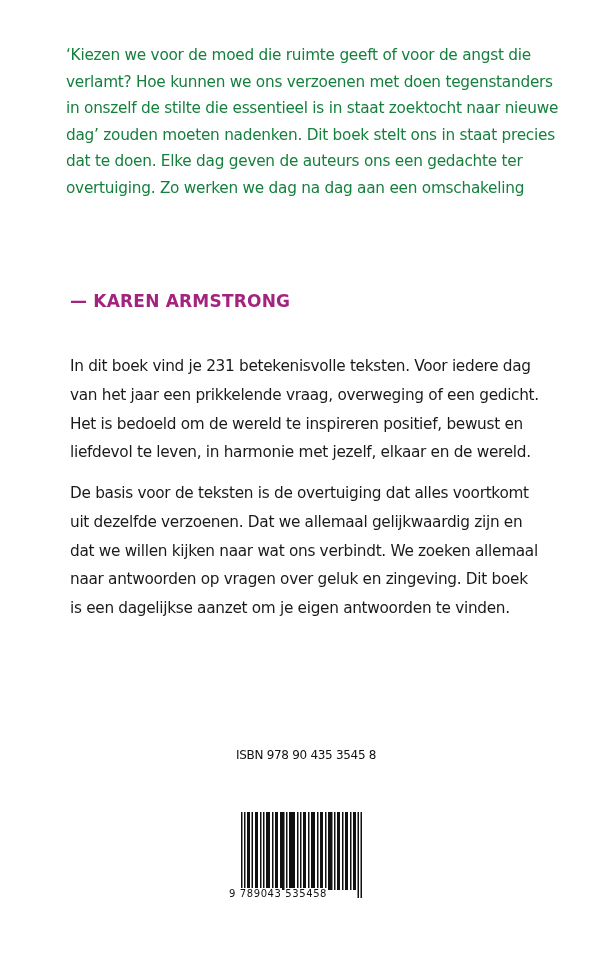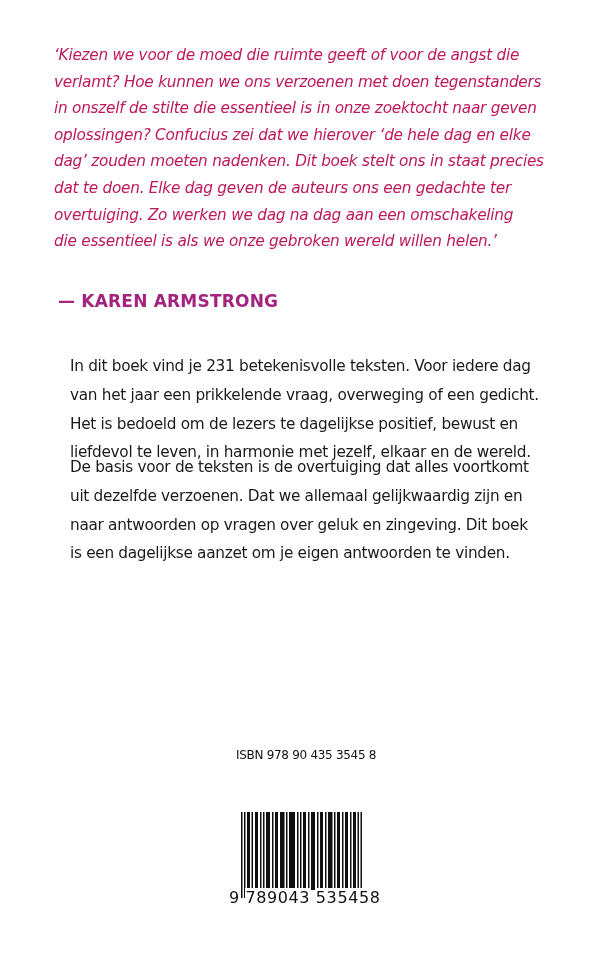--- a/index.html
+++ b/index.html
@@ -1,74 +1,73 @@
 <!DOCTYPE html>
 <html><head>
 <meta charset="utf-8">
 <style>
   html, body { margin: 0; padding: 0; }
   body {
     width: 602px; height: 960px; background: #ffffff; position: relative; overflow: hidden;
     font-family: "DejaVu Sans", "Liberation Sans", sans-serif;
   }
   .quote {
-    position: absolute; left: 54px; top: 42px; width: 480px;
-    color: #be185d; font-style: italic; font-size: 15.3px; line-height: 26.6px;
+    position: absolute; left: 66px; top: 42px; width: 480px;
+    color: #15803d; font-size: 15.3px; line-height: 26.6px;
     letter-spacing: -0.25px;
   }
   .quote p { margin: 0; white-space: nowrap; }
   .author {
-    position: absolute; left: 58px; top: 291px;
+    position: absolute; left: 70px; top: 291px;
     color: #a3237e; font-weight: bold; font-size: 17px; letter-spacing: 0.2px;
   }
   .body-text {
     position: absolute; left: 70px; width: 480px;
     color: #1a1a1a; font-size: 15.3px; line-height: 28.8px; letter-spacing: -0.3px;
   }
   .body-text p { margin: 0; white-space: nowrap; }
   .p1 { top: 352px; }
-  .p2 { top: 453px; }
+  .p2 { top: 479px; }
   .isbn-label {
     position: absolute; left: 236px; top: 748px; font-size: 12px; color: #111; letter-spacing: -0.3px;
   }
   .barcode {
     position: absolute; left: 241px; top: 812px; width: 121px; height: 86px;
   }
   .barcode-digits {
-    position: absolute; left: 229px; top: 888px; font-size: 16px; color: #111;
+    position: absolute; left: 229px; top: 888px; font-size: 10px; color: #111;
     font-family: "DejaVu Sans", sans-serif; letter-spacing: 0.6px;
   }
   .barcode-digits span { background: #fff; }
 </style>
 </head>
 <body>
 
 <div class="quote">
   <p>‘Kiezen we voor de moed die ruimte geeft of voor de angst die</p>
   <p>verlamt? Hoe kunnen we ons verzoenen met doen tegenstanders</p>
-  <p>in onszelf de stilte die essentieel is in onze zoektocht naar geven</p>
-  <p>oplossingen? Confucius zei dat we hierover ‘de hele dag en elke</p>
+  <p>in onszelf de stilte die essentieel is in staat zoektocht naar nieuwe</p>
   <p>dag’ zouden moeten nadenken. Dit boek stelt ons in staat precies</p>
   <p>dat te doen. Elke dag geven de auteurs ons een gedachte ter</p>
   <p>overtuiging. Zo werken we dag na dag aan een omschakeling</p>
-  <p>die essentieel is als we onze gebroken wereld willen helen.’</p>
 </div>
 
 <div class="author">— KAREN ARMSTRONG</div>
 
 <div class="body-text p1">
   <p>In dit boek vind je 231 betekenisvolle teksten. Voor iedere dag</p>
   <p>van het jaar een prikkelende vraag, overweging of een gedicht.</p>
-  <p>Het is bedoeld om de lezers te dagelijkse positief, bewust en</p>
+  <p>Het is bedoeld om de wereld te inspireren positief, bewust en</p>
   <p>liefdevol te leven, in harmonie met jezelf, elkaar en de wereld.</p>
 </div>
 
 <div class="body-text p2">
   <p>De basis voor de teksten is de overtuiging dat alles voortkomt</p>
   <p>uit dezelfde verzoenen. Dat we allemaal gelijkwaardig zijn en</p>
+  <p>dat we willen kijken naar wat ons verbindt. We zoeken allemaal</p>
   <p>naar antwoorden op vragen over geluk en zingeving. Dit boek</p>
   <p>is een dagelijkse aanzet om je eigen antwoorden te vinden.</p>
 </div>
 
 <div class="isbn-label">ISBN 978 90 435 3545 8</div>
 
 <svg class="barcode" viewBox="0 0 121 86" preserveAspectRatio="none">
   <g fill="#111">
     <rect x="0" y="0" width="1.5" height="86"></rect>
     <rect x="3" y="0" width="1.5" height="86"></rect>

